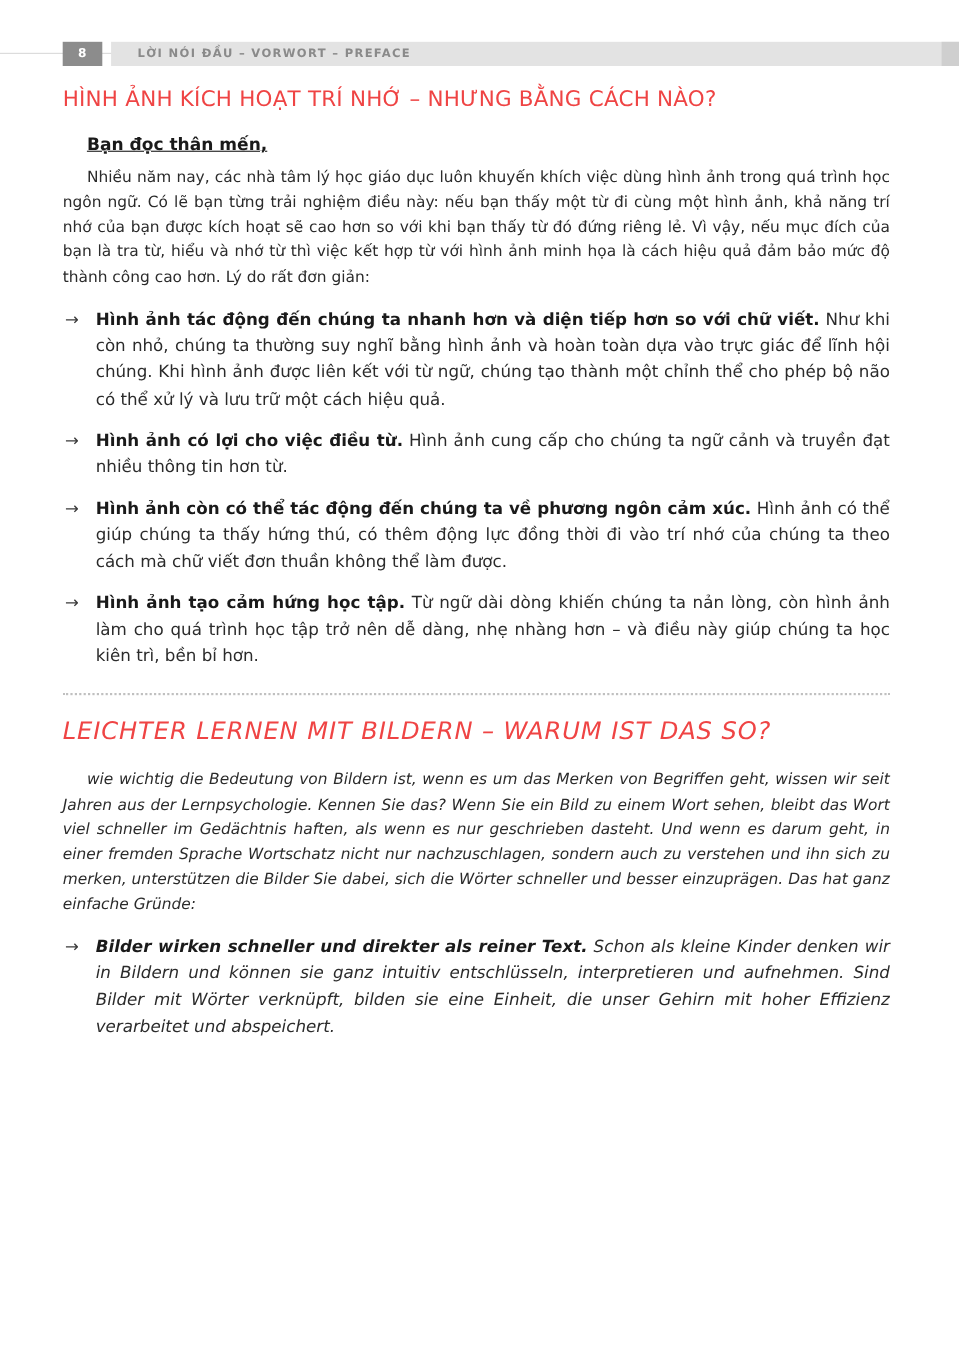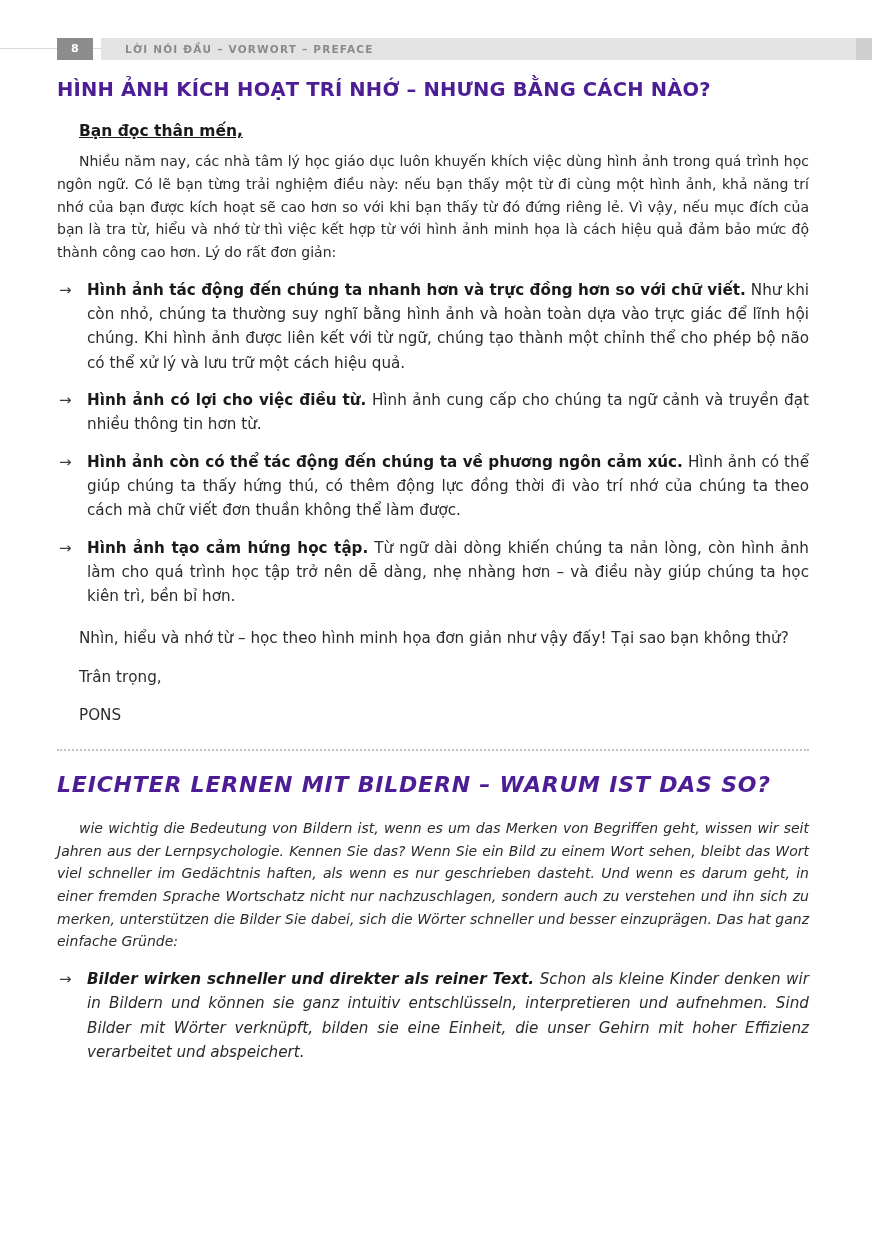--- a/index.html
+++ b/index.html
@@ -85,23 +85,23 @@
   .col {
     position: absolute;
     left: 57px;
     top: 78px;
     width: 752px;
   }
 
   h1.section-title {
     margin: 0 0 20px 0;
     font-size: 19.5px;
-    font-weight: bold;
+    font-weight: normal;
     letter-spacing: 0.2px;
-    color: #4c1d95;
+    color: #ef4444;
     line-height: 1.25;
   }
   h2.salutation {
     margin: 0 0 10px 0;
     padding-left: 22px;
     font-size: 15.5px;
     font-weight: bold;
     color: #1a1a1a;
     text-decoration: underline;
   }
@@ -191,45 +191,40 @@
   <div class="col">
 
     <section>
       <h1 class="section-title">HÌNH ẢNH KÍCH HOẠT TRÍ NHỚ – NHƯNG BẰNG CÁCH NÀO?</h1>
       <h2 class="salutation">Bạn đọc thân mến,</h2>
       <p class="body indent">Nhiều năm nay, các nhà tâm lý học giáo dục luôn khuyến khích việc dùng hình ảnh trong quá trình học ngôn ngữ. Có lẽ bạn từng trải nghiệm điều này: nếu bạn thấy một từ đi cùng một hình ảnh, khả năng trí nhớ của bạn được kích hoạt sẽ cao hơn so với khi bạn thấy từ đó đứng riêng lẻ. Vì vậy, nếu mục đích của bạn là tra từ, hiểu và nhớ từ thì việc kết hợp từ với hình ảnh minh họa là cách hiệu quả đảm bảo mức độ thành công cao hơn. Lý do rất đơn giản:</p>
 
       <ul class="arrow-list">
         <li>
           <span class="arrow">→</span>
-          <span class="lead">Hình ảnh tác động đến chúng ta nhanh hơn và trực đồng hơn so với chữ viết.</span>
+          <span class="lead">Hình ảnh tác động đến chúng ta nhanh hơn và diện tiếp hơn so với chữ viết.</span>
           <span>Như khi còn nhỏ, chúng ta thường suy nghĩ bằng hình ảnh và hoàn toàn dựa vào trực giác để lĩnh hội chúng. Khi hình ảnh được liên kết với từ ngữ, chúng tạo thành một chỉnh thể cho phép bộ não có thể xử lý và lưu trữ một cách hiệu quả.</span>
         </li>
         <li>
           <span class="arrow">→</span>
           <span class="lead">Hình ảnh có lợi cho việc điều từ.</span>
           <span>Hình ảnh cung cấp cho chúng ta ngữ cảnh và truyền đạt nhiều thông tin hơn từ.</span>
         </li>
         <li>
           <span class="arrow">→</span>
           <span class="lead">Hình ảnh còn có thể tác động đến chúng ta về phương ngôn cảm xúc.</span>
           <span>Hình ảnh có thể giúp chúng ta thấy hứng thú, có thêm động lực đồng thời đi vào trí nhớ của chúng ta theo cách mà chữ viết đơn thuần không thể làm được.</span>
         </li>
         <li>
           <span class="arrow">→</span>
           <span class="lead">Hình ảnh tạo cảm hứng học tập.</span>
           <span>Từ ngữ dài dòng khiến chúng ta nản lòng, còn hình ảnh làm cho quá trình học tập trở nên dễ dàng, nhẹ nhàng hơn – và điều này giúp chúng ta học kiên trì, bền bỉ hơn.</span>
         </li>
       </ul>
 
-      <div class="closing">
-        <p>Nhìn, hiểu và nhớ từ – học theo hình minh họa đơn giản như vậy đấy! Tại sao bạn không thử?</p>
-        <p>Trân trọng,</p>
-        <p>PONS</p>
-      </div>
     </section>
 
     <div class="dotted-rule"></div>
 
     <section class="de">
       <h1 class="section-title">LEICHTER LERNEN MIT BILDERN – WARUM IST DAS SO?</h1>
       <p class="body indent">wie wichtig die Bedeutung von Bildern ist, wenn es um das Merken von Begriffen geht, wissen wir seit Jahren aus der Lernpsychologie. Kennen Sie das? Wenn Sie ein Bild zu einem Wort sehen, bleibt das Wort viel schneller im Gedächtnis haften, als wenn es nur geschrieben dasteht. Und wenn es darum geht, in einer fremden Sprache Wortschatz nicht nur nachzuschlagen, sondern auch zu verstehen und ihn sich zu merken, unterstützen die Bilder Sie dabei, sich die Wörter schneller und besser einzuprägen. Das hat ganz einfache Gründe:</p>
 
       <ul class="arrow-list">
         <li>

